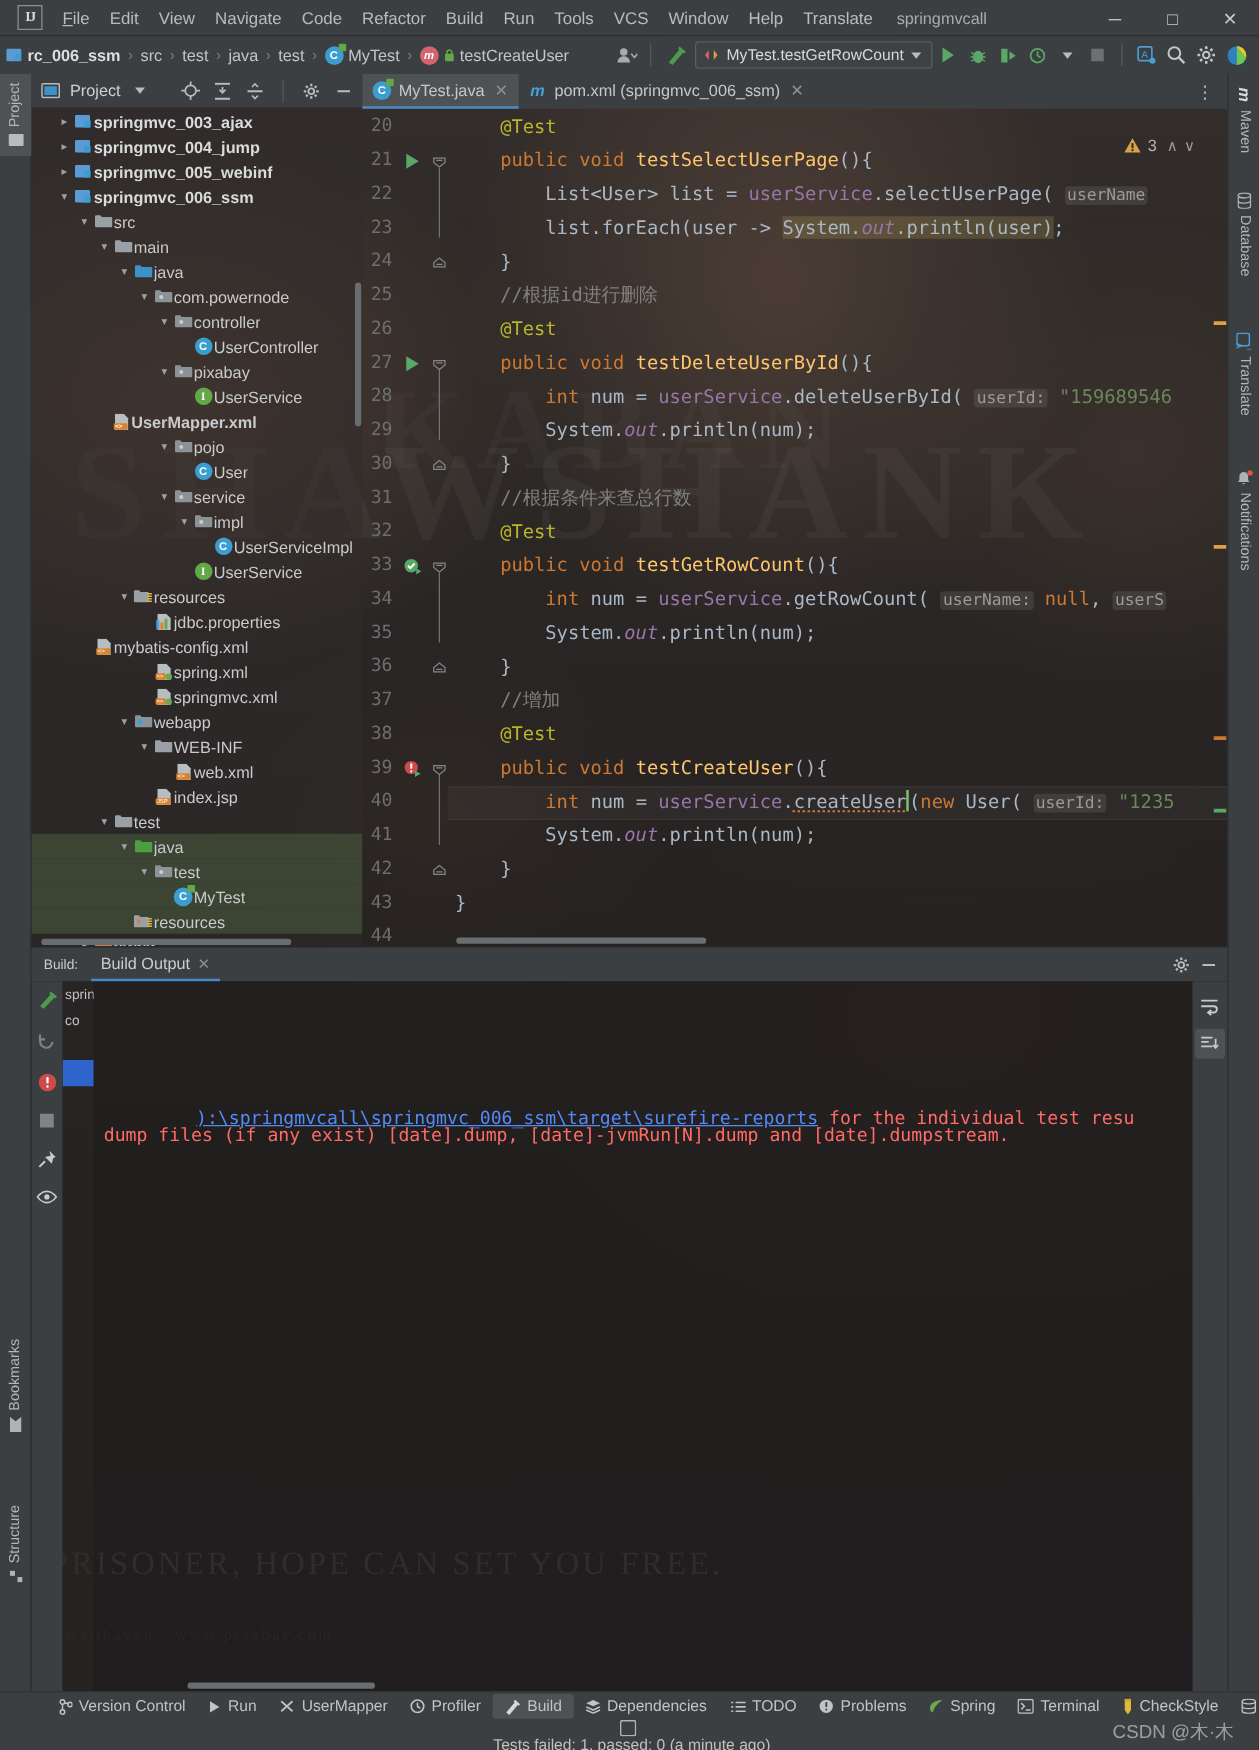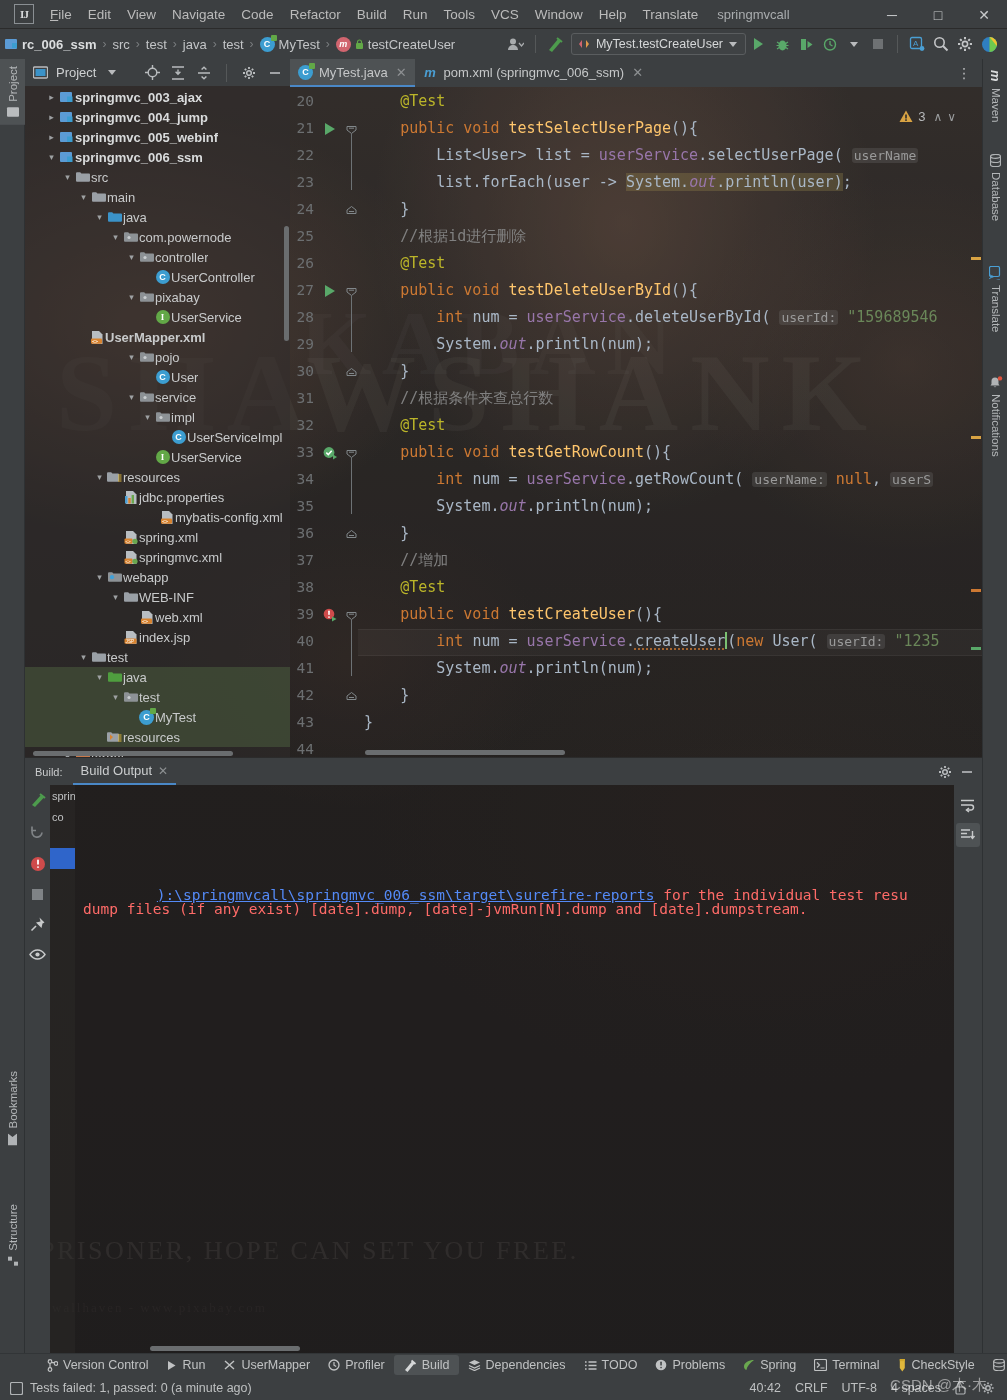--- a/index.html
+++ b/index.html
@@ -342,21 +342,21 @@
   }
   .tstab {
     display: flex; align-items: center; gap: 5px; padding: 3px 9px;
     font-size: 12.5px; color: #c0c2c3; white-space: nowrap; border-radius: 3px;
   }
   .tstab.sel { background: #4e5254; }
 
   .statusbar {
     position: absolute; left: 0; bottom: 0; width: 1007px; height: 24px;
     background: #3c3f41; display: flex; align-items: center;
-    padding: 0 6px 0 10px; z-index: 30; font-size: 12.5px; color: #bec0c1;
+    padding: 0 6px 0 10px; z-index: 30; font-size: 12.5px; color: #bec0c1; flex-direction: column;
   }
   .sb-right { margin-left: auto; display: flex; align-items: center; gap: 14px; padding-right: 6px; }
 
   .watermark {
     position: absolute; right: 20px; bottom: 5px;
     font-size: 15px; color: rgba(235,235,235,0.55);
     z-index: 40; pointer-events: none; white-space: nowrap;
     font-family: "Liberation Sans", sans-serif;
   }
   .testic { width: 15px; height: 15px; border-radius: 50%; background: #3c9dd0; color:#fff;
@@ -461,21 +461,21 @@
         <path d="M12 3 L17 7" stroke="#4d9b4d" stroke-width="2"></path>
       </svg>
   </div>
   <div class="run-config">
     <span class="icon-sq">
       <svg width="12" height="12">
           <path d="M1 6 L4 2 L4 10 Z" fill="#d1656f"></path>
           <path d="M11 6 L8 2 L8 10 Z" fill="#e09a4a"></path>
         </svg>
     </span>
-    <span>MyTest.testCreateUser</span>
+    <span>MyTest.testGetRowCount</span>
     <span class="caret"></span>
   </div>
   <div class="tb-btn">
     <svg width="14" height="14">
         <path d="M3 1 L12 7 L3 13 Z" fill="#59a869"></path>
       </svg>
   </div>
   <div class="tb-btn">
     <svg width="15" height="15">
         <ellipse cx="7.5" cy="8.5" rx="4" ry="5" fill="#59a869"></ellipse>
@@ -834,21 +834,21 @@
         <span class="ico">
           <svg width="14" height="13">
             <path d="M2 0h7l3.5 3.5V13H2z" fill="#b8bdc1"></path>
             <rect x="1" y="5" width="2.4" height="7.5" fill="#4a9fd4"></rect>
             <rect x="4.3" y="7" width="2.4" height="5.5" fill="#d8832f"></rect>
             <rect x="7.6" y="4" width="2.4" height="8.5" fill="#6aa84f"></rect>
           </svg>
         </span>
         <span class="lbl">jdbc.properties</span>
       </div>
-      <div class="trow" style="padding-left: 120px;">
+      <div class="trow" style="padding-left: 36px;">
         <span class="arrow"></span>
         <span class="ico">
           <svg width="14" height="13">
             <path d="M2 0h7l3.5 3.5V13H2z" fill="#b8bdc1"></path>
             <rect x="1" y="7.5" width="11" height="5.2" rx="1" fill="#d8832f"></rect>
             <text x="2" y="11.7" font-size="5" fill="#fff" font-family="monospace">&lt;&gt;</text>
           </svg>
         </span>
         <span class="lbl">mybatis-config.xml</span>
       </div>

